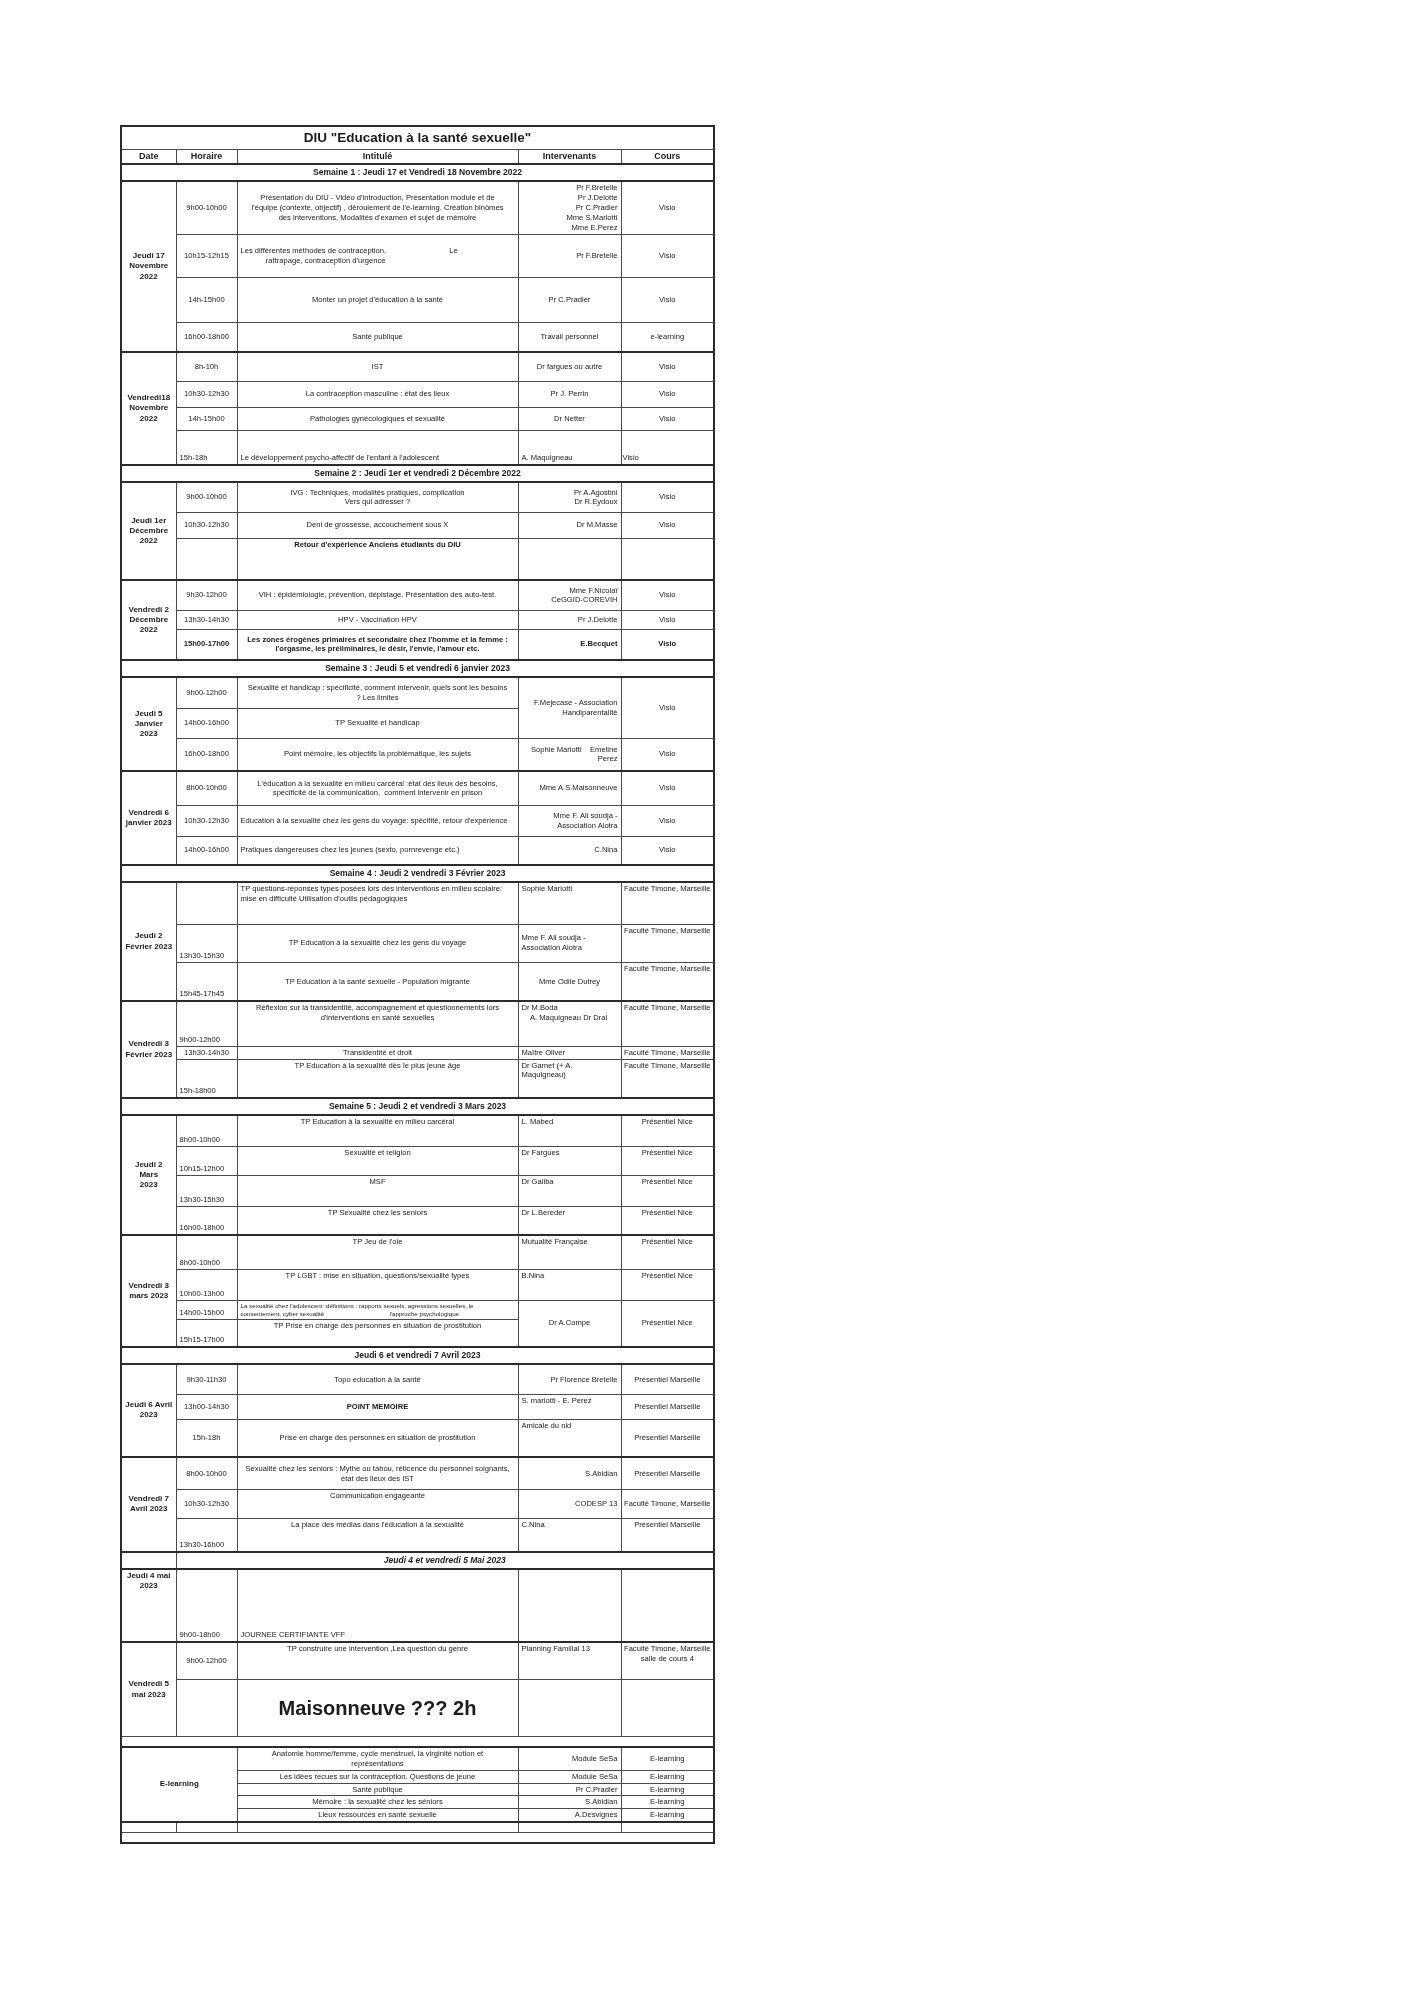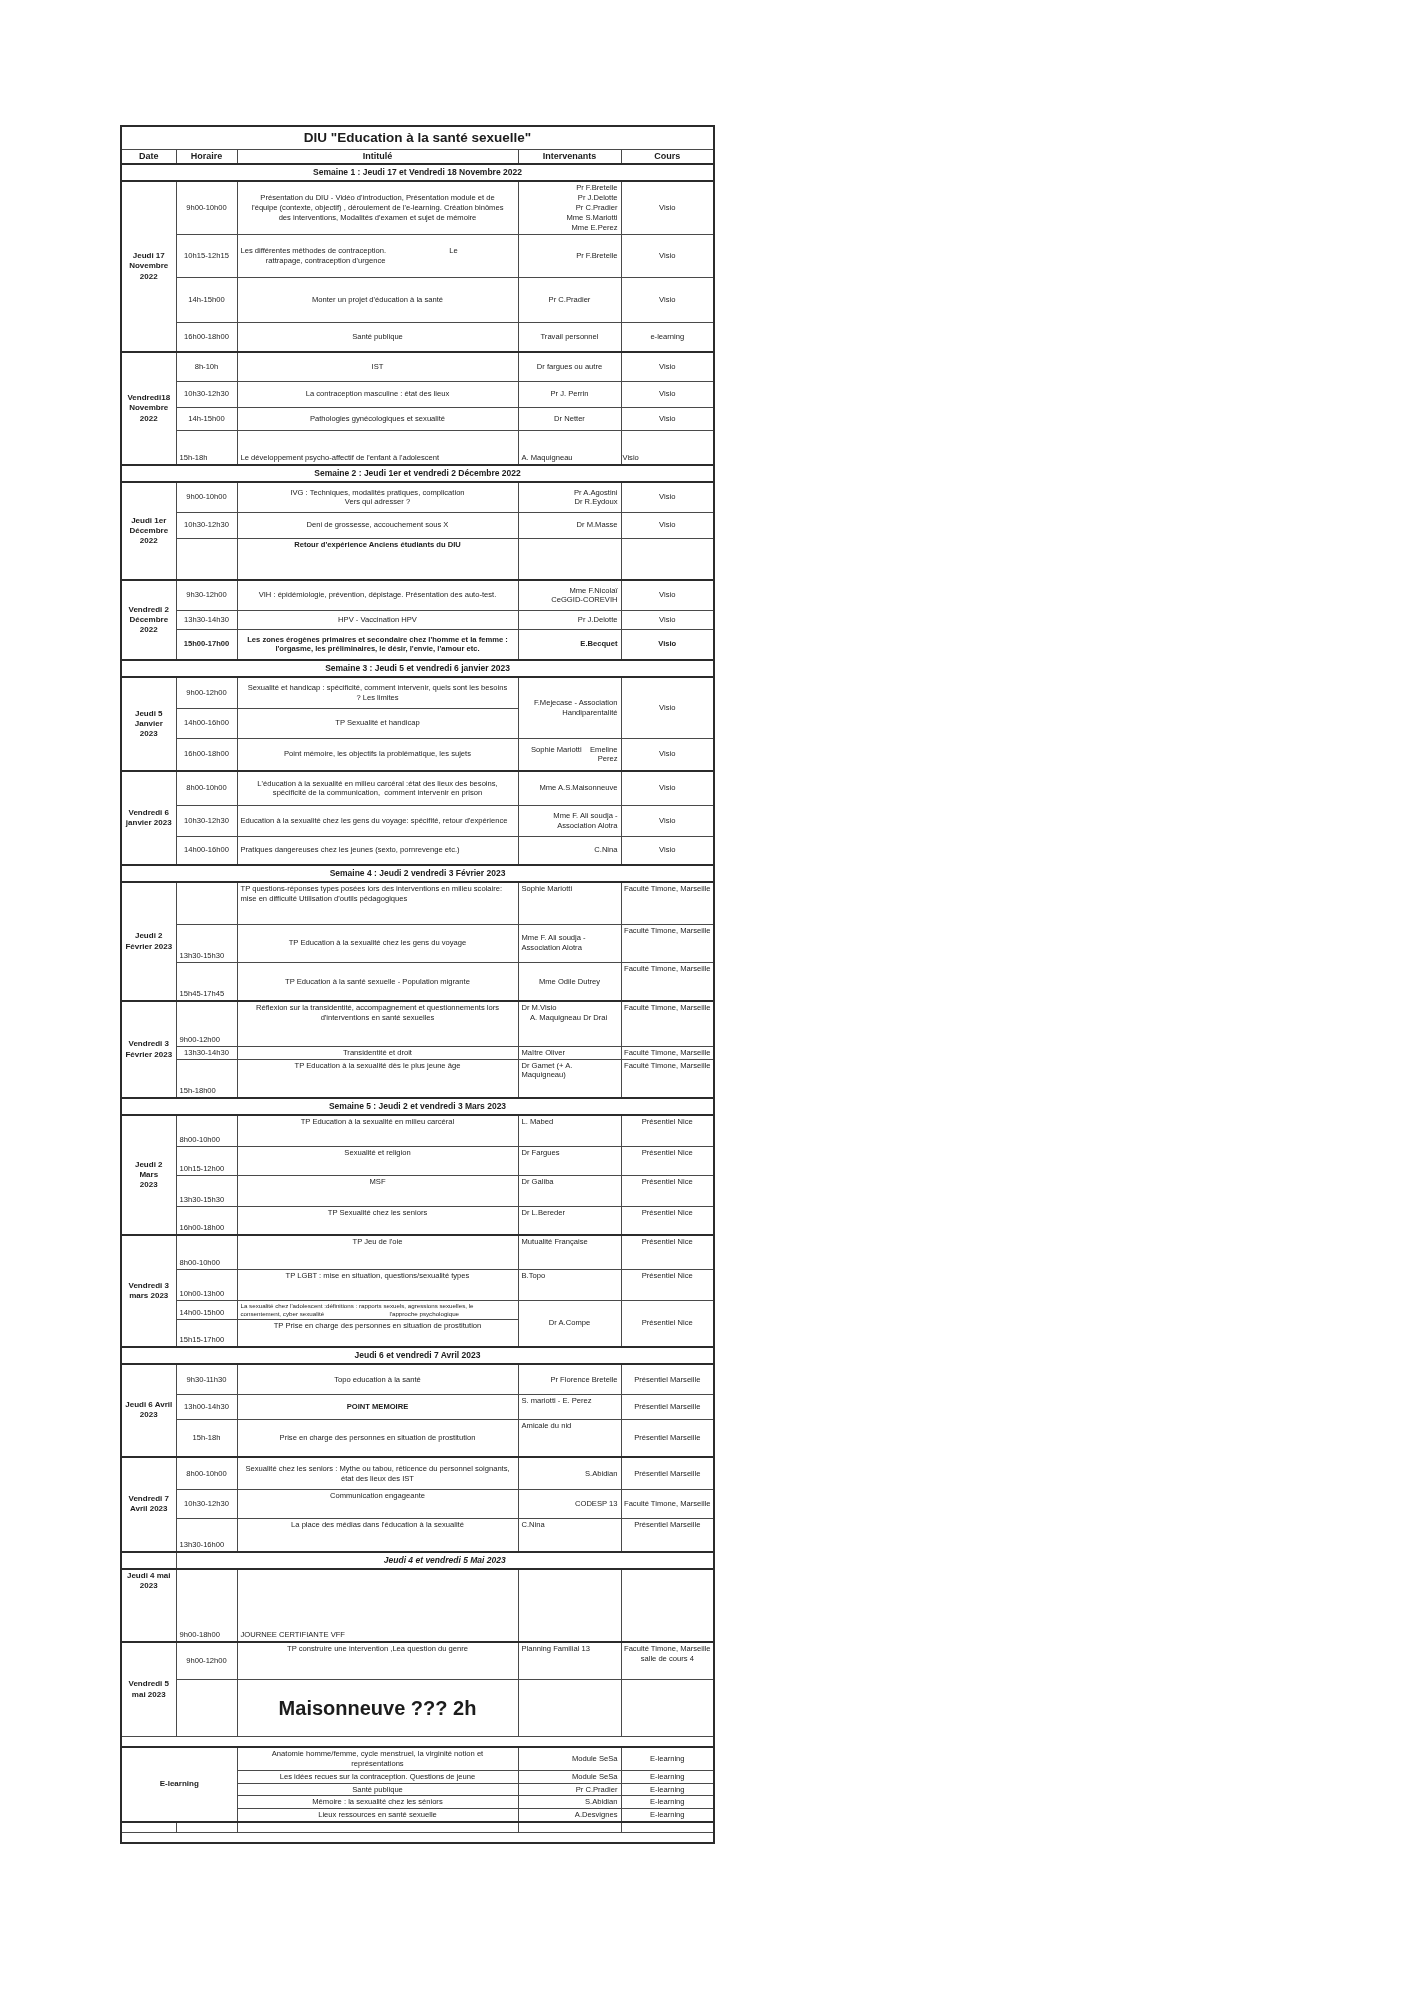--- a/index.html
+++ b/index.html
@@ -243,21 +243,21 @@
           <td>TP Education à la santé sexuelle - Population migrante</td>
           <td class="ac">Mme Odile Dutrey</td>
           <td class="course-cell ac vt">Faculté Timone, Marseille</td>
         </tr>
         <tr class="bt" style="height: 45px;">
           <td class="date" rowspan="3">Vendredi 3
 Février 2023</td>
           <td class="tb">9h00-12h00</td>
           <td class="vt">Réflexion sur la transidentité, accompagnement et questionnements lors
 d'interventions en santé sexuelles</td>
-          <td class="al vt">Dr M.Visio
+          <td class="al vt">Dr M.Boda
     A. Maquigneau Dr Drai</td>
           <td class="course-cell ac vt">Faculté Timone, Marseille</td>
         </tr>
         <tr style="height: 12px;">
           <td>13h30-14h30</td>
           <td>Transidentité et droit</td>
           <td class="al">Maître Oliver</td>
           <td class="course-cell ac">Faculté Timone, Marseille</td>
         </tr>
         <tr style="height: 39px;">
@@ -299,21 +299,21 @@
           <td class="date" rowspan="4">Vendredi 3
 mars 2023</td>
           <td class="tb">8h00-10h00</td>
           <td class="vt">TP Jeu de l'oie</td>
           <td class="al vt">Mutualité Française</td>
           <td class="course-cell ac vt">Présentiel Nice</td>
         </tr>
         <tr style="height: 31px;">
           <td class="tb">10h00-13h00</td>
           <td class="vt">TP LGBT : mise en situation, questions/sexualité types</td>
-          <td class="al vt">B.Topo</td>
+          <td class="al vt">B.Nina</td>
           <td class="course-cell ac vt">Présentiel Nice</td>
         </tr>
         <tr style="height: 19px;">
           <td class="tb">14h00-15h00</td>
           <td class="al    small">La sexualité chez l'adolescent :définitions : rapports sexuels, agressions sexuelles, le
 consentement, cyber sexualité                                      l'approche psychologique</td>
           <td class="ac" rowspan="2">Dr A.Compe</td>
           <td class="course-cell ac" rowspan="2">Présentiel Nice</td>
         </tr>
         <tr style="height: 27px;">

